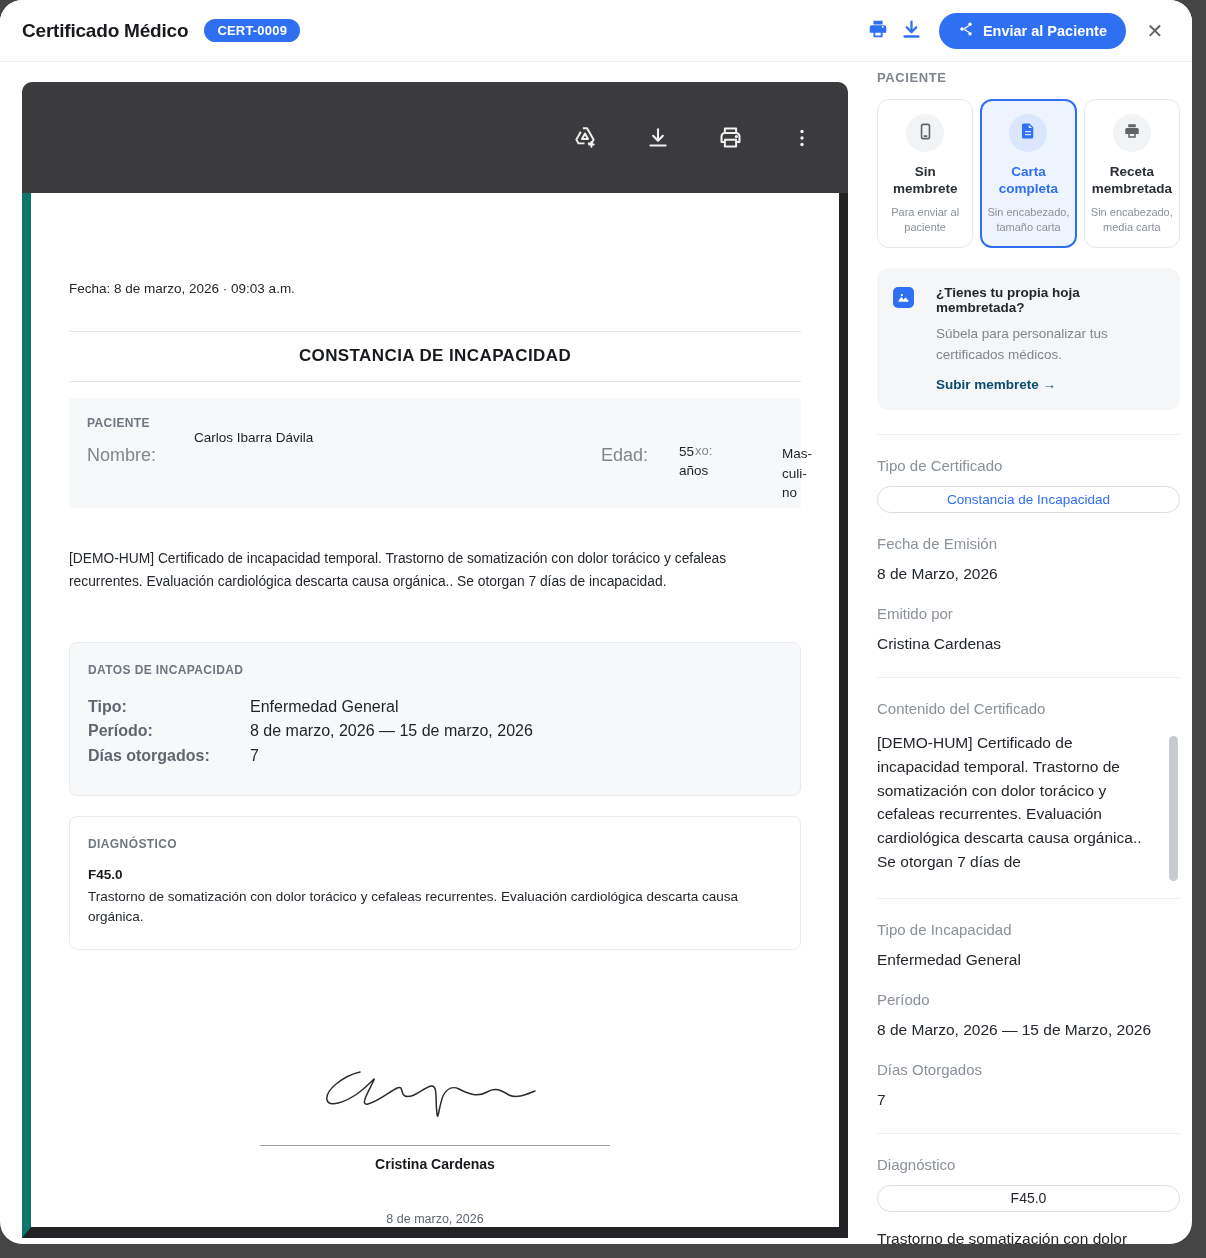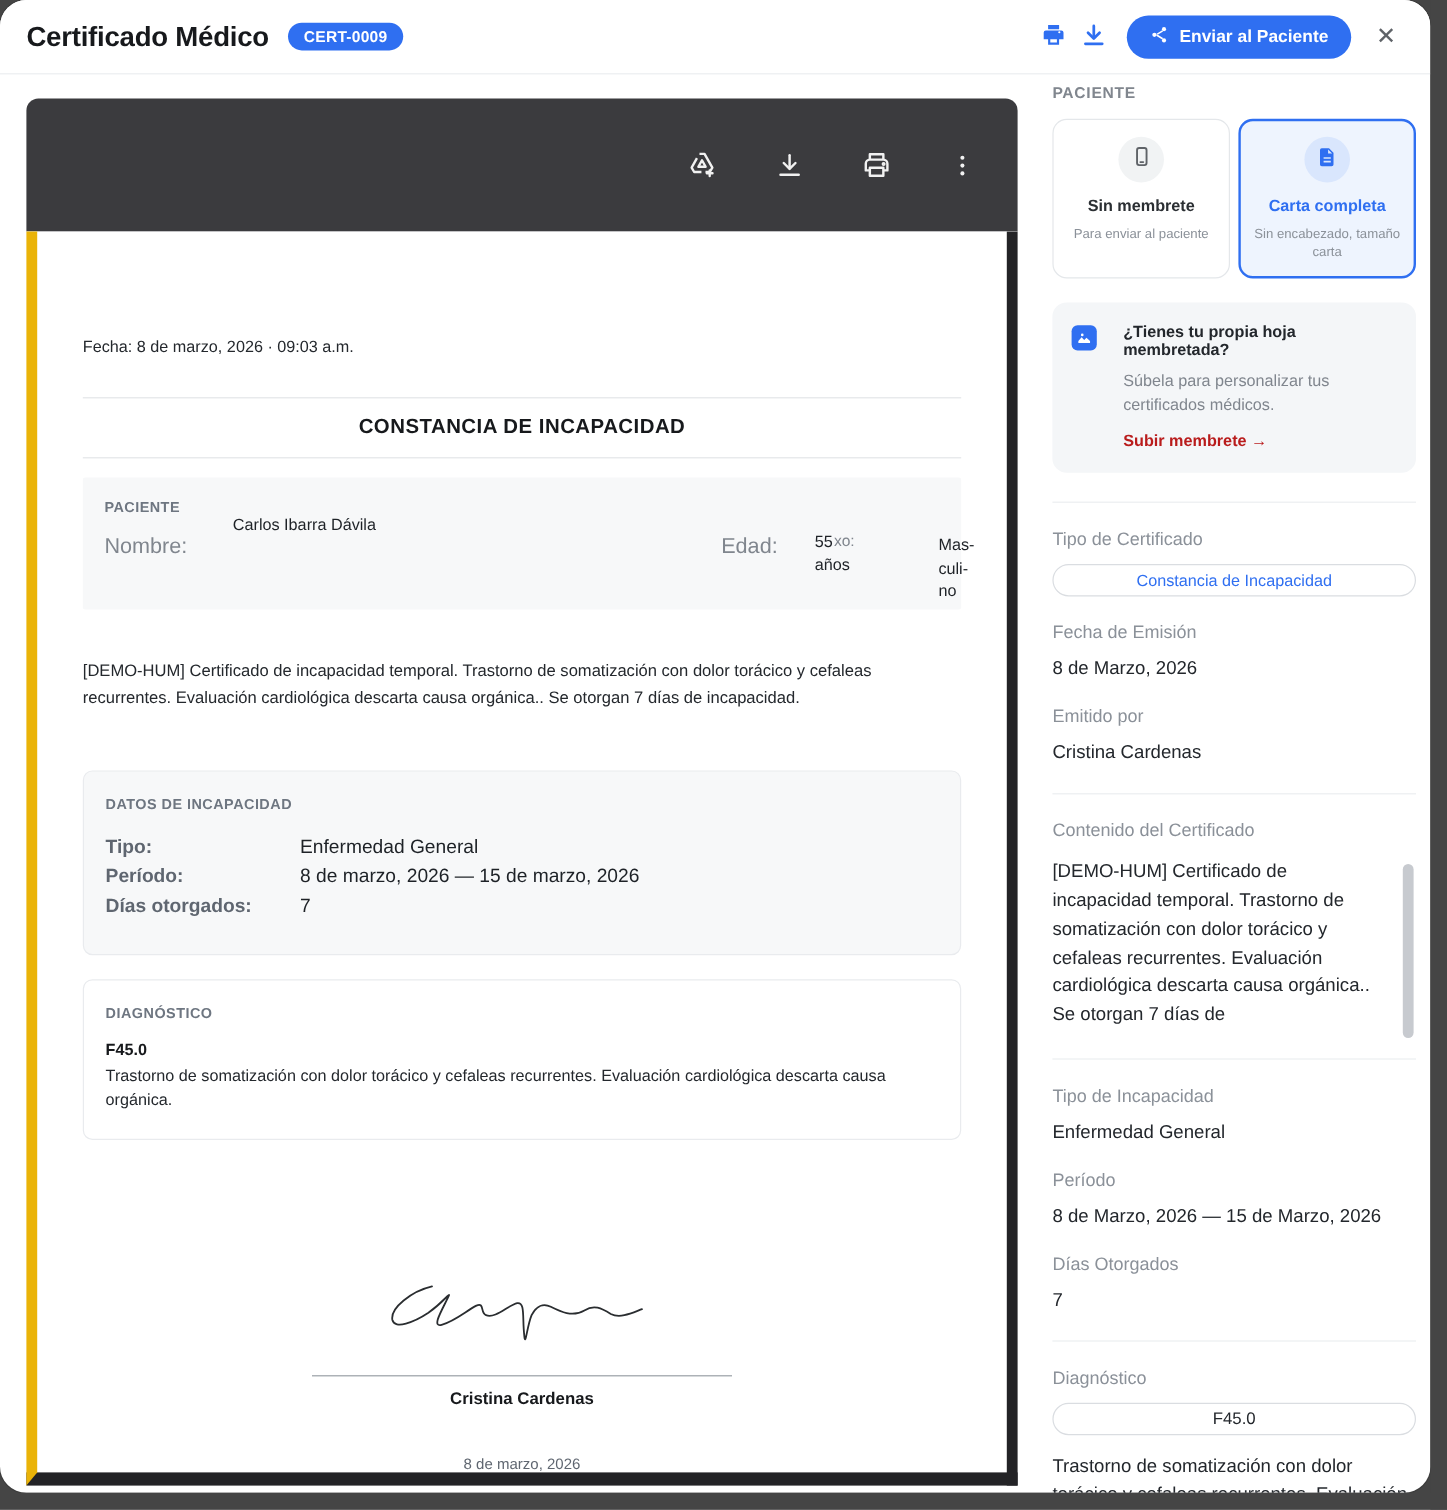--- a/index.html
+++ b/index.html
@@ -11,21 +11,21 @@
     background:#fff; border-radius:22px; overflow:hidden;
     box-shadow:0 0 0 1px rgba(0,0,0,.12);
   }
 
   
   .header {
     position:absolute; left:0; top:0; right:0; height:62px;
     display:flex; align-items:center; padding:0 22px;
     border-bottom:1px solid #eceef0; background:#fff;
   }
-  .header-title { font-size:23px; font-weight:700; color:#17191c; letter-spacing:-.2px; }
+  .header-title { font-size:19px; font-weight:700; color:#17191c; letter-spacing:-.2px; }
   .badge {
     margin-left:16px; background:#2f6ff1; color:#fff; font-size:13px; font-weight:700;
     padding:4px 13px; border-radius:999px; letter-spacing:.2px;
   }
   .header-spacer { flex:1; }
   .icon-btn { background:none; border:none; cursor:pointer; display:flex; align-items:center;
     justify-content:center; width:34px; height:34px; color:#2f6ff1; }
   .send-btn {
     margin-left:10px; display:flex; align-items:center; gap:9px;
     background:#2f6ff1; color:#fff; border:none; border-radius:999px;
@@ -37,21 +37,21 @@
 
   
   .viewer { position:absolute; left:22px; top:82px; width:826px; height:1156px; }
   .viewer-toolbar {
     height:111px; background:#3b3b3e; border-radius:10px 10px 0 0;
     display:flex; align-items:center; justify-content:flex-end; gap:46px; padding-right:34px;
   }
   .viewer-toolbar .vicon { color:#f1f1f1; display:flex; }
   .doc-frame {
     height:1045px; background:#fff;
-    border-left:9px solid #eab308; border-right:9px solid #232326; border-bottom:11px solid #232326;
+    border-left:9px solid #0f766e; border-right:9px solid #232326; border-bottom:11px solid #232326;
     overflow:hidden;
   }
   .doc { padding:0 38px; color:#1e2227; }
   .doc-fecha { margin-top:88px; font-size:13.5px; color:#24282d; }
   .doc hr { border:none; border-top:1px solid #e3e5e8; margin:0; }
   .hr1 { margin-top:35px !important; }
   .hr2 { margin-top:15px !important; }
   .doc-title { margin-top:14px; text-align:center; font-size:17px; font-weight:700; letter-spacing:.4px; color:#17191c; }
 
   .patient-box { position:relative; margin-top:16px; height:110px; background:#f7f8f9; border-radius:2px; }
@@ -100,21 +100,21 @@
   }
   .fcard.selected .circle { background:#d9e6fd; color:#2f6ff1; }
   .fcard .ftitle { margin-top:12px; font-size:13.5px; font-weight:700; color:#2b2f33; line-height:1.25; }
   .fcard.selected .ftitle { color:#2f6ff1; }
   .fcard .fsub { margin-top:7px; font-size:11px; color:#8b9199; line-height:1.35; }
 
   .letterhead-box { margin-top:20px; background:#f4f6f8; border-radius:12px; padding:17px 16px; display:flex; gap:22px; }
   .lh-icon { width:21px; height:21px; border-radius:5px; background:#2f6ff1; flex:none; display:flex; align-items:center; justify-content:center; margin-top:2px; }
   .lh-title { font-size:13.5px; font-weight:700; color:#23272c; }
   .lh-body { margin-top:9px; font-size:13.5px; color:#80868e; line-height:1.55; }
-  .lh-link { margin-top:11px; font-size:13.5px; color:#b91c1c; font-weight:600; cursor:pointer; display:inline-block; }
+  .lh-link { margin-top:11px; font-size:13.5px; color:#0c4a6e; font-weight:600; cursor:pointer; display:inline-block; }
 
   .divider { border:none; border-top:1px solid #eceef0; margin:24px 0 0 0; }
 
   .fieldset { margin-top:22px; }
   .flabel { font-size:15px; color:#8b9199; }
   .fvalue { margin-top:13px; font-size:15.5px; color:#23272c; }
   .pill {
     margin-top:12px; border:1px solid #dadde1; border-radius:999px; height:27px;
     display:flex; align-items:center; justify-content:center; font-size:13.5px; cursor:default;
   }
@@ -290,20 +290,31 @@
           <span>
             <svg width="18" height="18" viewBox="0 0 24 24" fill="currentColor">
                 <path d="M6 2h8l5 5v13a2 2 0 0 1-2 2H6a2 2 0 0 1-2-2V4a2 2 0 0 1 2-2zm7 1.5V8h4.5L13 3.5zM8 12h8v1.8H8V12zm0 4h8v1.8H8V16z" fill-rule="evenodd"></path>
               </svg>
           </span>
         </div>
         <div class="ftitle">Carta completa</div>
         <div class="fsub">Sin encabezado, tamaño carta</div>
       </div>
 
+      <div class="fcard">
+        <div class="circle">
+          <span>
+            <svg width="18" height="18" viewBox="0 0 24 24" fill="currentColor">
+                <path d="M7 3h10v4H7V3zm-2 5h14a2 2 0 0 1 2 2v6h-4v5H7v-5H3v-6a2 2 0 0 1 2-2zm4 8v3h6v-3H9z"></path>
+              </svg>
+          </span>
+        </div>
+        <div class="ftitle">Receta membretada</div>
+        <div class="fsub">Sin encabezado, media carta</div>
+      </div>
     </div>
 
     <div class="letterhead-box">
       <div class="lh-icon">
         <svg width="13" height="13" viewBox="0 0 24 24" fill="#fff">
             <path d="M3 17l5-6 4 4.5L15.5 12 21 17v3H3v-3z"></path>
             <circle cx="9" cy="7.5" r="2"></circle>
           </svg>
       </div>
       <div>

